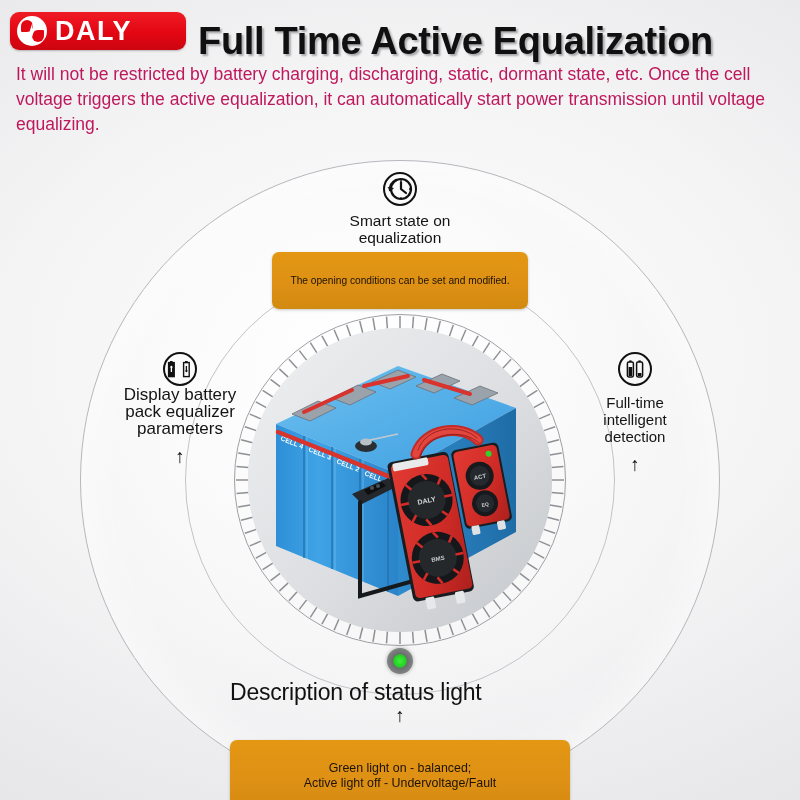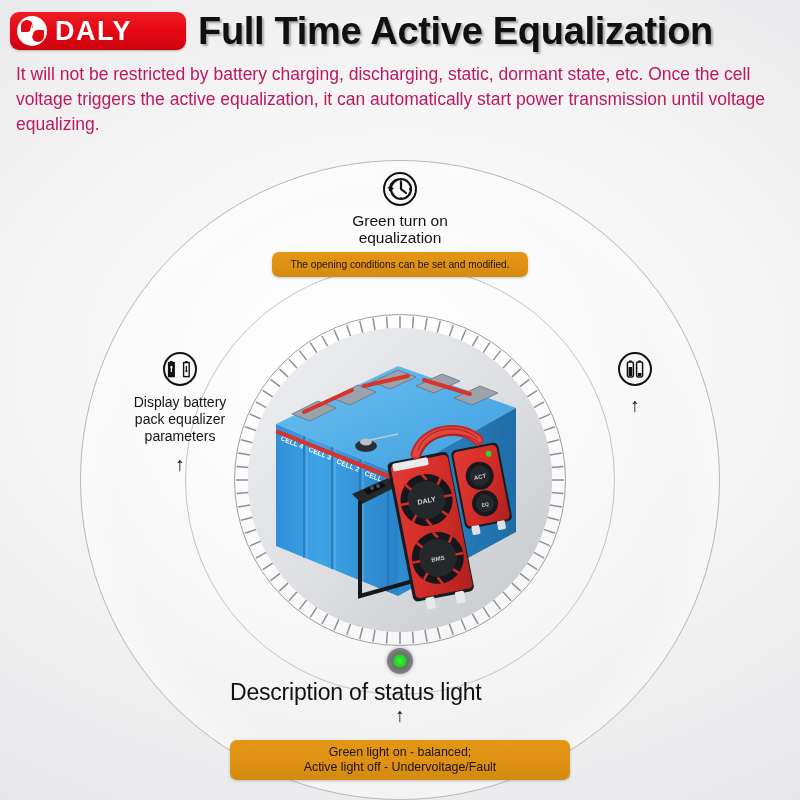--- a/index.html
+++ b/index.html
@@ -38,21 +38,21 @@
     position:absolute; left:11px; top:5px; width:8px; height:20px;
     background:#fff; z-index:3;
     clip-path:polygon(62% 0,20% 52%,46% 52%,34% 100%,80% 44%,52% 44%);
   }
   #logo-text{
     color:#fff; font-weight:bold; font-size:27px;
     letter-spacing:1.5px; margin-left:8px;
     font-family:"Liberation Sans", sans-serif;
   }
   #title{
-    position:absolute; left:198px; top:10px;
+    position:absolute; left:198px; top:20px;
     font-size:38px; font-weight:bold; color:#101010;
     letter-spacing:-.3px; white-space:nowrap;
     text-shadow:2px 2px 2px rgba(110,110,115,.55);
     text-align:center;
   }
   #intro{
     position:absolute; left:16px; top:62px; width:772px;
     font-size:17.5px; line-height:25px; color:#be185d;
   }
 
@@ -94,32 +94,32 @@
     text-align:center; color:#141414; line-height:17px;
   }
   .arrow-up{
     font-size:19px; color:#101010; text-align:center;
     line-height:16px; font-weight:bold;
   }
   .orange-box{
     background:linear-gradient(180deg,#e39713 0%,#dd9014 60%,#d28a10 100%);
     border-radius:7px; color:#1d1206;
     text-align:center; box-shadow:0 1px 3px rgba(0,0,0,.22);
-    padding:5px 10px;
+    padding:21px 10px;
   }
   .orange-box div{ line-height:15px; white-space:nowrap; }
 
   
   #c-top{ position:absolute; left:272px; top:172px; width:256px; }
   #c-top .callout-text{ font-size:15.5px; margin-top:6px; }
   #c-top .orange-box{ margin-top:6px; font-size:10.2px; }
 
   
   #c-left{ position:absolute; left:105px; top:352px; width:150px; }
-  #c-left .callout-text{ font-size:14px; margin-top:8px; }
+  #c-left .callout-text{ font-size:17px; margin-top:0; }
   #c-left .arrow-up{ margin-top:12px; }
 
   
   #c-right{ position:absolute; left:560px; top:352px; width:150px; }
   #c-right .callout-text{ font-size:15px; margin-top:8px; }
   #c-right .arrow-up{ margin-top:12px; }
 
   
   #c-bottom{ position:absolute; left:230px; top:648px; width:340px; }
   #led{
@@ -392,21 +392,21 @@
       <path d="M5 16 A11 11 0 0 1 11 6" fill="none" stroke="#111" stroke-width="2.4" stroke-linecap="round"></path>
       <path d="M2.5 13 L5.5 17.5 L9 14" fill="#111"></path>
       <g stroke="#111" stroke-width="1.3">
         <path d="M16 5.6 L16 7"></path>
           <path d="M25.4 15 L24 15"></path>
         <path d="M16 24.4 L16 23"></path>
       </g>
     </svg>
   </div>
   <div class="callout-text">
-    <div>Green turn on</div>
+    <div>Smart state on</div>
     <div>equalization</div>
   </div>
   <div class="orange-box">
     <div>The opening conditions can be set and modified.</div>
   </div>
 </div>
 
 <div id="c-left">
   <div class="icon-circle">
     <svg width="30" height="30" viewBox="0 0 30 30" style="position:absolute;left:0;top:0">
@@ -432,20 +432,25 @@
   <div class="icon-circle">
     <svg width="30" height="30" viewBox="0 0 30 30" style="position:absolute;left:0;top:0">
       <rect x="9.2" y="6.4" width="2.4" height="1.6" fill="#111"></rect>
       <rect x="7.4" y="8" width="6" height="15" rx="1.4" fill="none" stroke="#111" stroke-width="1.5"></rect>
       <rect x="8.6" y="13" width="3.6" height="9" fill="#111"></rect>
       <rect x="18.4" y="6.4" width="2.4" height="1.6" fill="#111"></rect>
       <rect x="16.6" y="8" width="6" height="15" rx="1.4" fill="none" stroke="#111" stroke-width="1.5"></rect>
       <rect x="17.8" y="19" width="3.6" height="3" fill="#111"></rect>
     </svg>
   </div>
+  <div class="callout-text">
+    <div>Full-time</div>
+    <div>intelligent</div>
+    <div>detection</div>
+  </div>
   <div class="arrow-up">↑</div>
 </div>
 
 <div id="c-bottom">
   <div id="led"></div>
   <div class="status-title">Description of status light</div>
   <div class="arrow-up">↑</div>
   <div class="orange-box">
     <div>Green light on - balanced;</div>
     <div>Active light off - Undervoltage/Fault</div>

